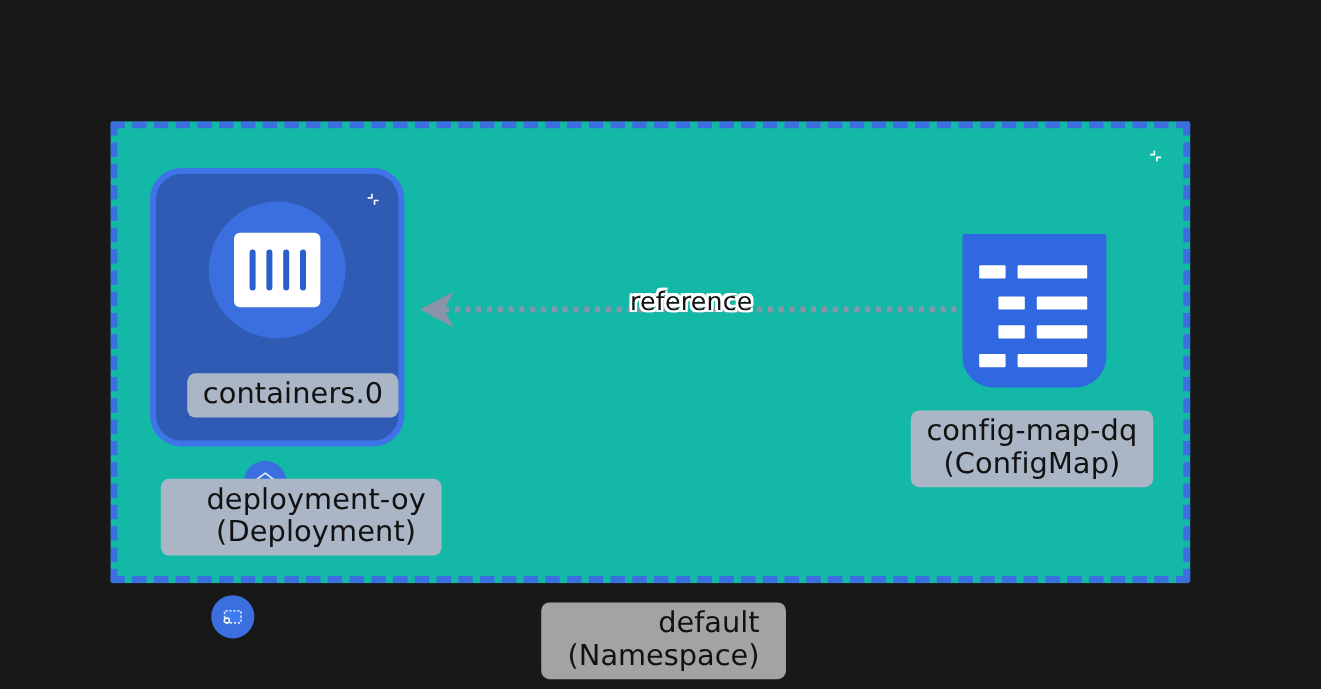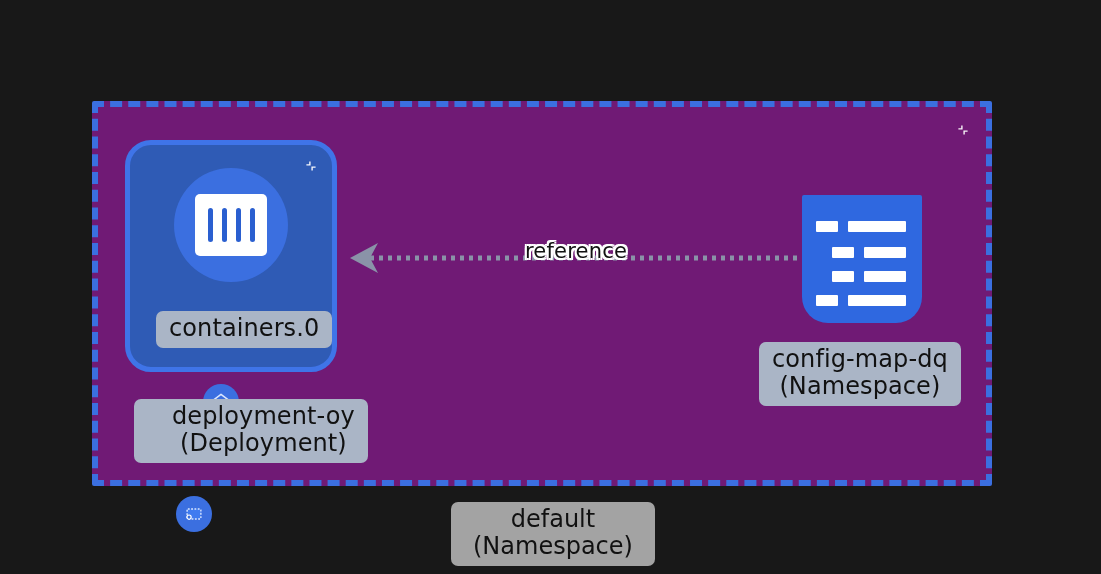--- a/index.html
+++ b/index.html
@@ -23,21 +23,21 @@
   }
 
   
   .namespace-group {
     position: absolute;
     left: 92px;
     top: 101px;
     width: 900px;
     height: 385px;
     box-sizing: border-box;
-    background: #701a75;
+    background: #14b8a6;
     border: 6px dashed #3b6fe0;
     border-radius: 2px;
   }
 
   
   .collapse-icon {
     position: absolute;
     width: 18px;
     height: 18px;
     opacity: 0.95;
@@ -126,21 +126,21 @@
   #chip-namespace {
     position: absolute;
     left: 451px;
     top: 502px;
     background: #a3a3a3;
     color: #111111;
     border-radius: 7px;
     padding: 4px 22px 6px 22px;
     font-size: 24px;
     line-height: 1.13;
-    text-align: center;
+    text-align: right;
     white-space: pre;
   }
 
   
   .badge {
     position: absolute;
     width: 36px;
     height: 36px;
     border-radius: 50%;
     background: #3b6fe0;
@@ -258,21 +258,21 @@
       <div class="cm-row" style="left:62px;  top:52px; width:42px;"></div>
 
       <div class="cm-row" style="left:30px;  top:76px; width:22px;"></div>
       <div class="cm-row" style="left:62px;  top:76px; width:42px;"></div>
 
       <div class="cm-row" style="left:14px;  top:100px; width:22px;"></div>
       <div class="cm-row" style="left:46px;  top:100px; width:58px;"></div>
     </div>
 
     <div class="chip" id="chip-configmap">config-map-dq
-(Namespace)</div>
+(ConfigMap)</div>
 
     <svg class="edge-layer" width="900" height="385" viewBox="0 0 900 385" aria-hidden="true">
       <line x1="272" y1="151" x2="700" y2="151" stroke="#8a93a8" stroke-width="5" stroke-linecap="butt" stroke-dasharray="4 5"></line>
       <path d="M252 151 L280 136 L272 151 L280 166 Z" fill="#8a93a8"></path>
     </svg>
   </div>
 
   <div class="edge-label">reference</div>
 
   <div id="chip-namespace">default

